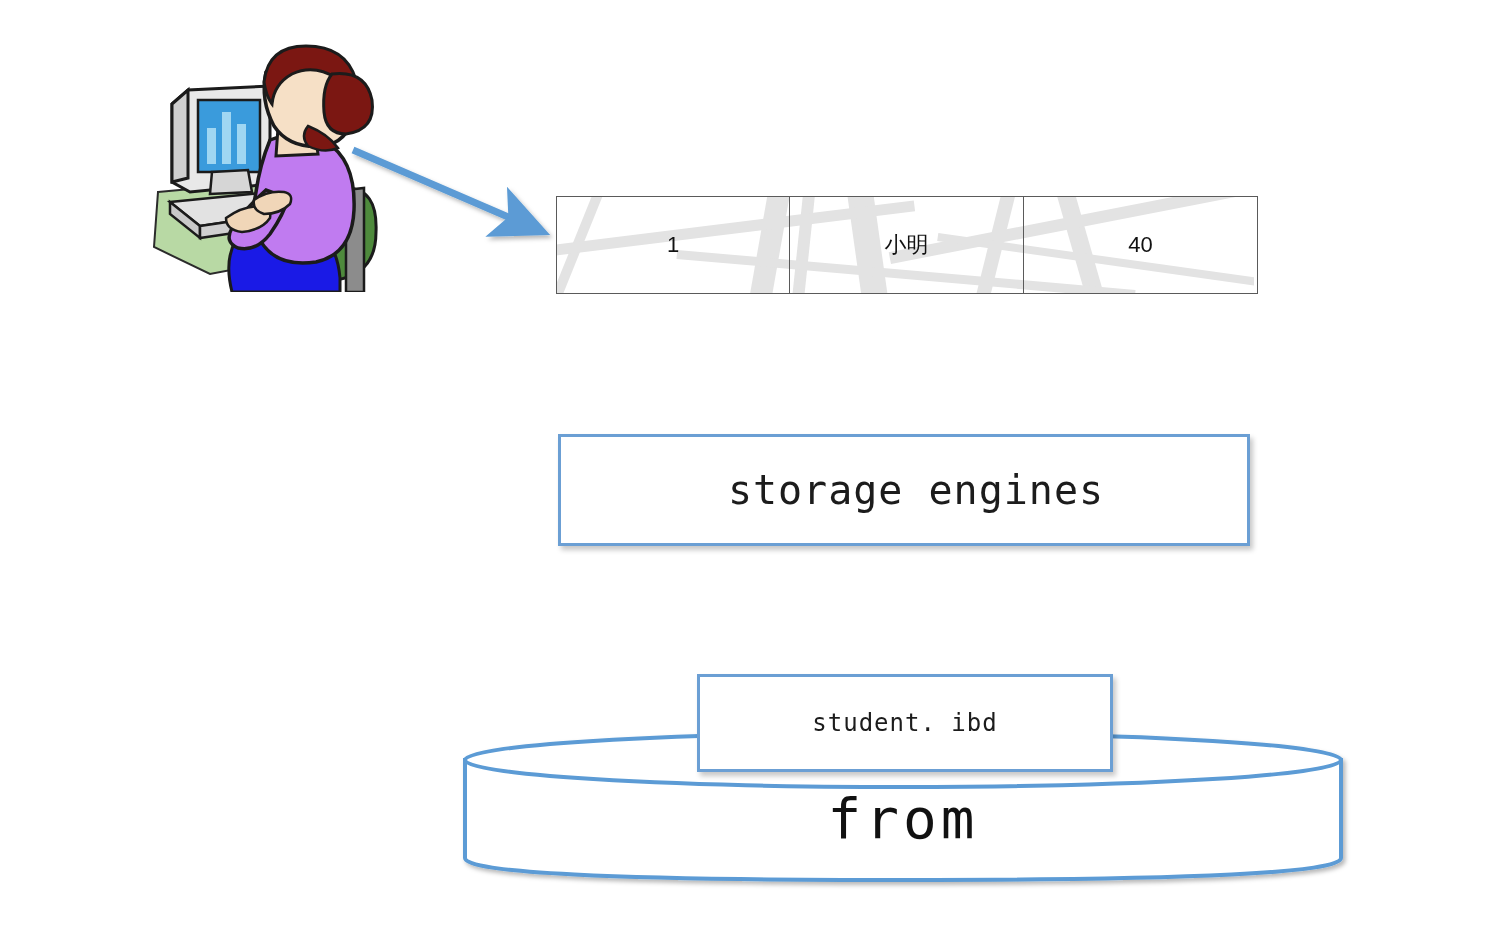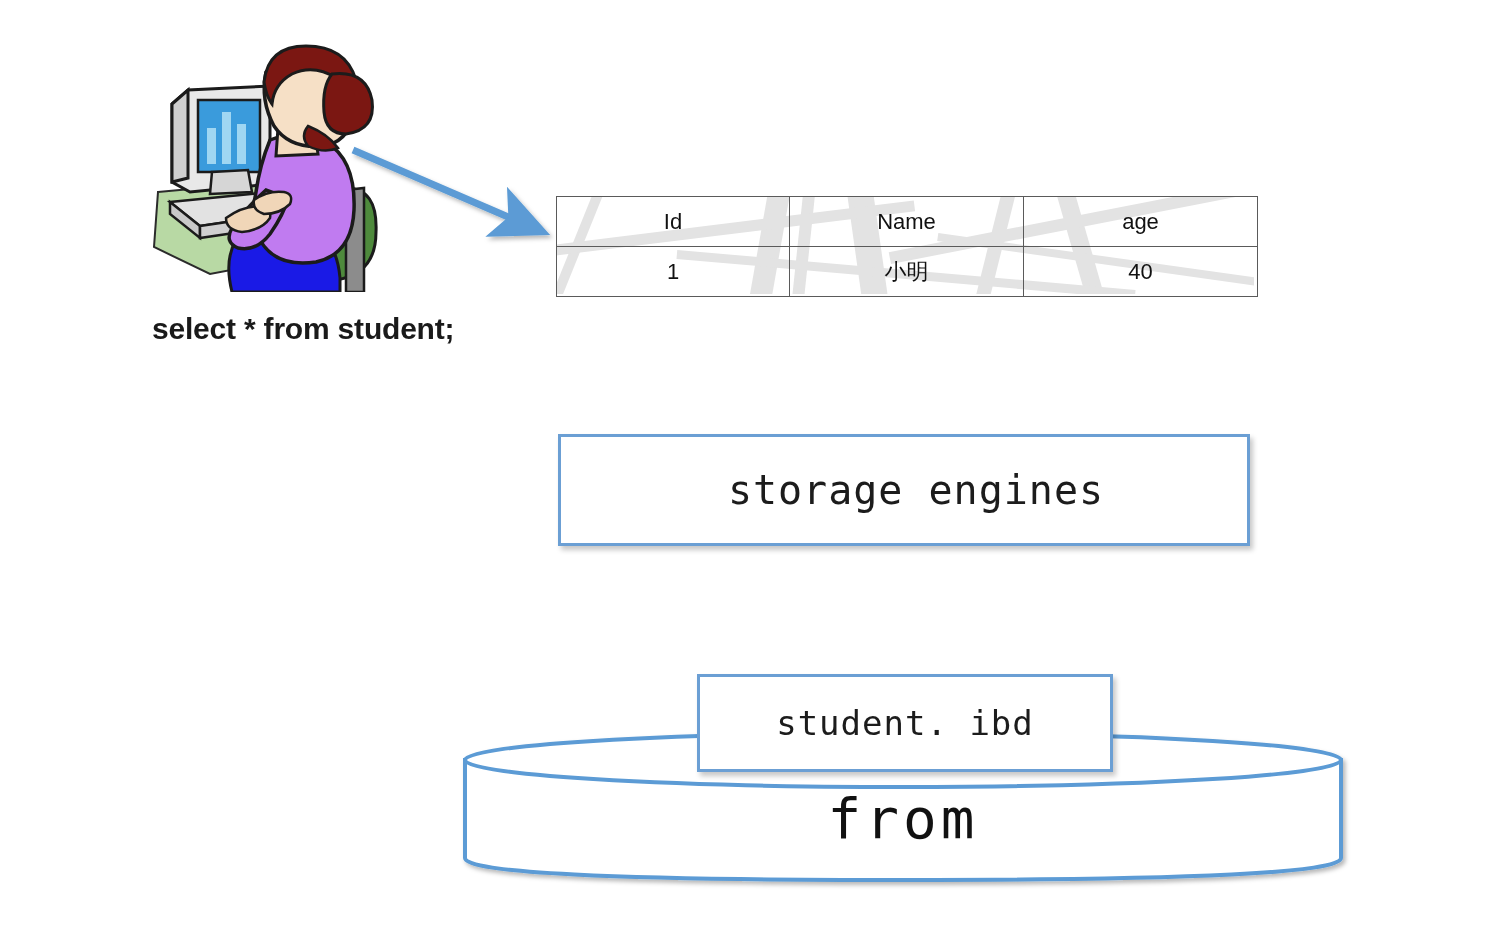--- a/index.html
+++ b/index.html
@@ -61,21 +61,21 @@
     box-sizing:border-box;
   }
   .box-label{
     font-family:"DejaVu Sans Mono","Liberation Mono",monospace;
     color:#1c1c1c;white-space:pre;
   }
   #storage-engines-box{left:558px;top:434px;width:692px;height:112px;}
   #storage-engines-box .box-label{font-size:40px;letter-spacing:1px;margin-left:24px;}
 
   #student-ibd-box{left:697px;top:674px;width:416px;height:98px;z-index:5;}
-  #student-ibd-box .box-label{font-size:34px;letter-spacing:1px;}
+  #student-ibd-box .box-label{font-size:24px;letter-spacing:1px;}
 
   
   .disk{
     position:absolute;left:462px;top:730px;width:882px;height:162px;z-index:2;
   }
   .disk svg{display:block;overflow:visible;}
   .disk-label{
     position:absolute;left:0;top:56px;width:882px;text-align:center;
     font-family:"DejaVu Sans Mono","Liberation Mono",monospace;
     font-size:56px;color:#111;letter-spacing:4px;
@@ -125,44 +125,38 @@
 
       <path d="M116 30 Q140 6 172 14 Q204 24 204 62 Q204 96 176 104 Q140 108 124 84 Q110 58 116 30 Z" fill="#f6e0c6" stroke="#1b1b1b" stroke-width="3.5"></path>
 
       <path d="M114 40 Q118 4 156 4 Q196 4 206 38 Q214 62 200 78 Q206 50 186 36 Q164 22 142 32
                Q124 42 122 62 Q116 54 114 40 Z" fill="#7b1712" stroke="#1b1b1b" stroke-width="3"></path>
       <path d="M182 32 Q216 28 222 58 Q226 88 196 92 Q176 92 174 70 Q172 44 182 32 Z" fill="#7b1712" stroke="#1b1b1b" stroke-width="3"></path>
       <path d="M158 84 Q178 92 188 106 Q174 112 158 104 Q150 94 158 84 Z" fill="#7b1712" stroke="#1b1b1b" stroke-width="2.5"></path>
     </svg>
   </div>
 
-  <div class="sql-caption">select * from student;</div>
 
   <div class="watermark">
     <i style="left:-40px;top:-30px;width:16px;height:200px;transform:rotate(18deg);"></i>
     <i style="left:10px;top:-40px;width:10px;height:210px;transform:rotate(22deg);"></i>
     <i style="left:200px;top:-50px;width:22px;height:230px;transform:rotate(10deg);"></i>
     <i style="left:240px;top:-50px;width:12px;height:230px;transform:rotate(6deg);"></i>
     <i style="left:300px;top:-60px;width:26px;height:240px;transform:rotate(-8deg);"></i>
     <i style="left:430px;top:-60px;width:14px;height:240px;transform:rotate(14deg);"></i>
     <i style="left:520px;top:-50px;width:18px;height:230px;transform:rotate(-16deg);"></i>
     <i style="left:-60px;top:30px;width:420px;height:11px;transform:rotate(-7deg);"></i>
     <i style="left:120px;top:74px;width:460px;height:9px;transform:rotate(5deg);"></i>
     <i style="left:330px;top:16px;width:420px;height:12px;transform:rotate(-11deg);"></i>
     <i style="left:380px;top:62px;width:360px;height:8px;transform:rotate(8deg);"></i>
   </div>
 
   <table class="result-table">
     <tbody>
       <tr>
-        <td class="col-id">Id</td>
-        <td class="col-name">Name</td>
-        <td class="col-age">age</td>
-      </tr>
-      <tr>
         <td class="col-id">1</td>
         <td class="col-name">小明</td>
         <td class="col-age">40</td>
       </tr>
     </tbody>
   </table>
 
   <svg class="arrow-svg" viewBox="0 0 1508 938" xmlns="http://www.w3.org/2000/svg">
     <defs>
       <marker id="mk-head" markerWidth="9" markerHeight="9" refX="6.2" refY="4.5" orient="auto">

